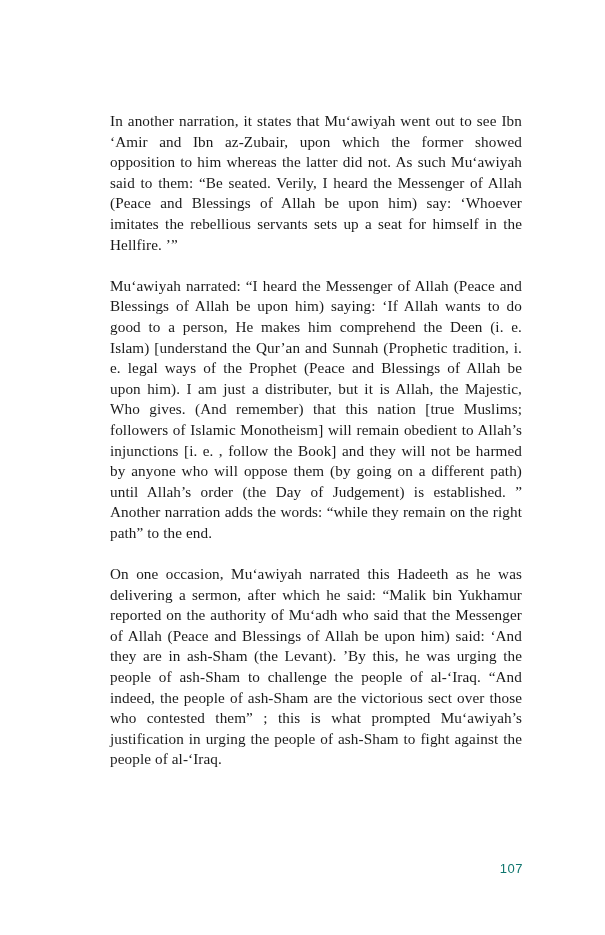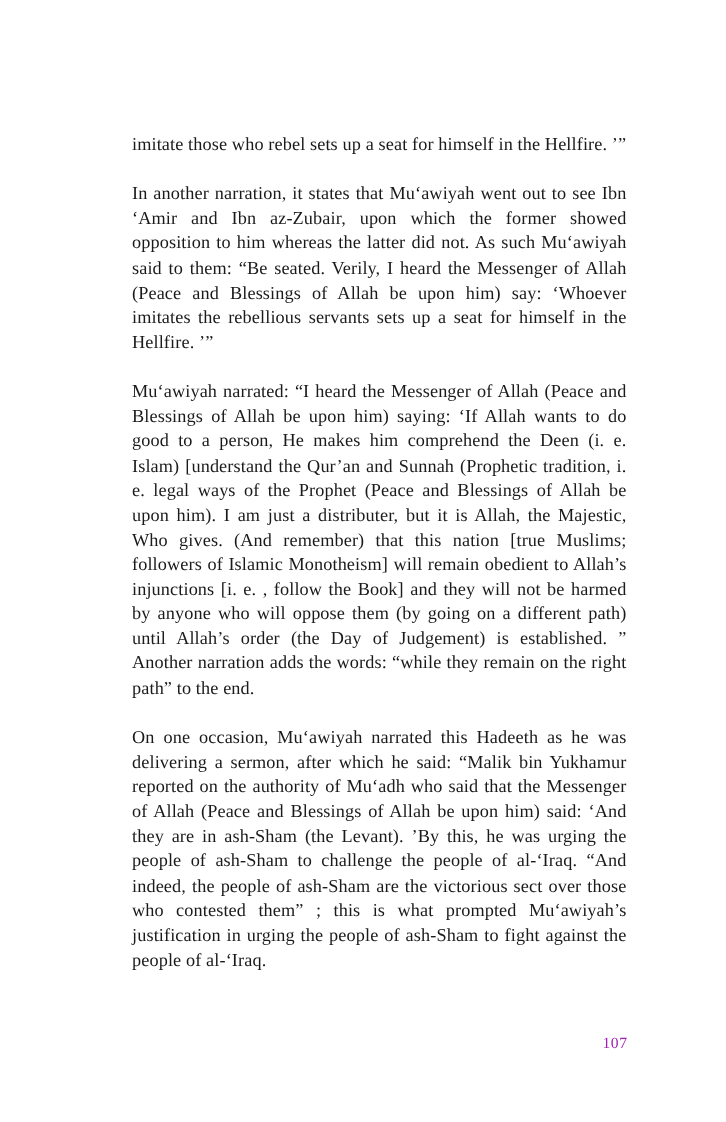--- a/index.html
+++ b/index.html
@@ -13,29 +13,28 @@
     text-align: justify;
     margin: 0 0 20.6px 0;
     letter-spacing: 0.1px;
   }
   .page-number {
     position: absolute;
     left: 487px;
     top: 861px;
     width: 36px;
     text-align: right;
-    font-family: Liberation Serif, serif;
+    font-family: Liberation Sans, sans-serif;
     font-size: 13px;
-    color: #a21caf;
+    color: #0f766e;
     letter-spacing: 0.5px;
   }
 </style>
 </head>
 <body>
 
 <div class="page">
-  <p class="para">imitate those who rebel sets up a seat for himself in the Hellfire. ’”</p>
   <p class="para">In another narration, it states that Mu‘awiyah went out to see Ibn ‘Amir and Ibn az-Zubair, upon which the former showed opposition to him whereas the latter did not. As such Mu‘awiyah said to them: “Be seated. Verily, I heard the Messenger of Allah (Peace and Blessings of Allah be upon him) say: ‘Whoever imitates the rebellious servants sets up a seat for himself in the Hellfire. ’”</p>
   <p class="para">Mu‘awiyah narrated: “I heard the Messenger of Allah (Peace and Blessings of Allah be upon him) saying: ‘If Allah wants to do good to a person, He makes him comprehend the Deen (i. e. Islam) [understand the Qur’an and Sunnah (Prophetic tradition, i. e. legal ways of the Prophet (Peace and Blessings of Allah be upon him). I am just a distributer, but it is Allah, the Majestic, Who gives. (And remember) that this nation [true Muslims; followers of Islamic Monotheism] will remain obedient to Allah’s injunctions [i. e. , follow the Book] and they will not be harmed by anyone who will oppose them (by going on a different path) until Allah’s order (the Day of Judgement) is established. ” Another narration adds the words: “while they remain on the right path” to the end.</p>
   <p class="para">On one occasion, Mu‘awiyah narrated this Hadeeth as he was delivering a sermon, after which he said: “Malik bin Yukhamur reported on the authority of Mu‘adh who said that the Messenger of Allah (Peace and Blessings of Allah be upon him) said: ‘And they are in ash-Sham (the Levant). ’By this, he was urging the people of ash-Sham to challenge the people of al-‘Iraq. “And indeed, the people of ash-Sham are the victorious sect over those who contested them” ; this is what prompted Mu‘awiyah’s justification in urging the people of ash-Sham to fight against the people of al-‘Iraq.</p>
 </div>
 
 <div class="page-number">107</div>
 
 </body></html>

